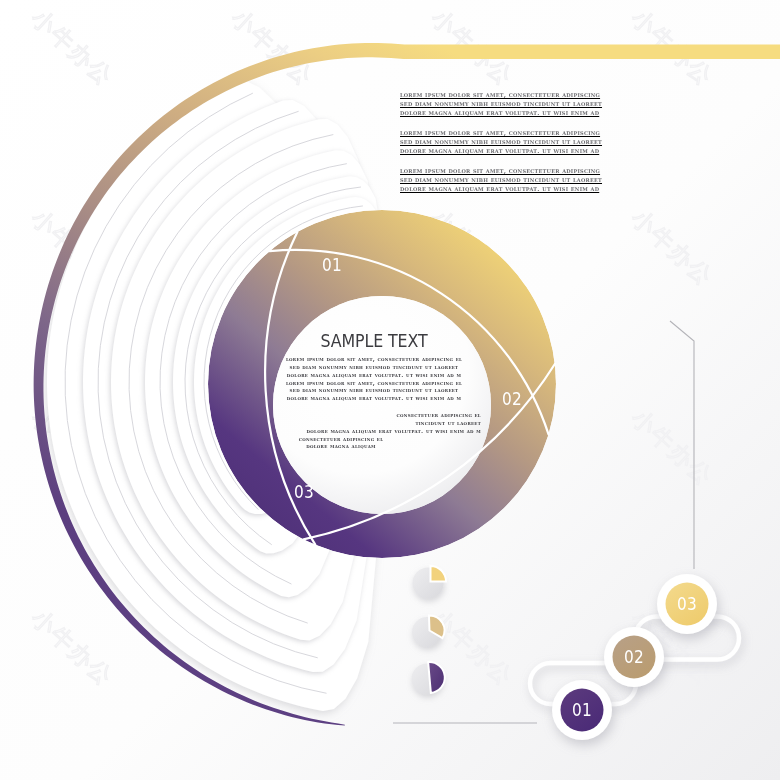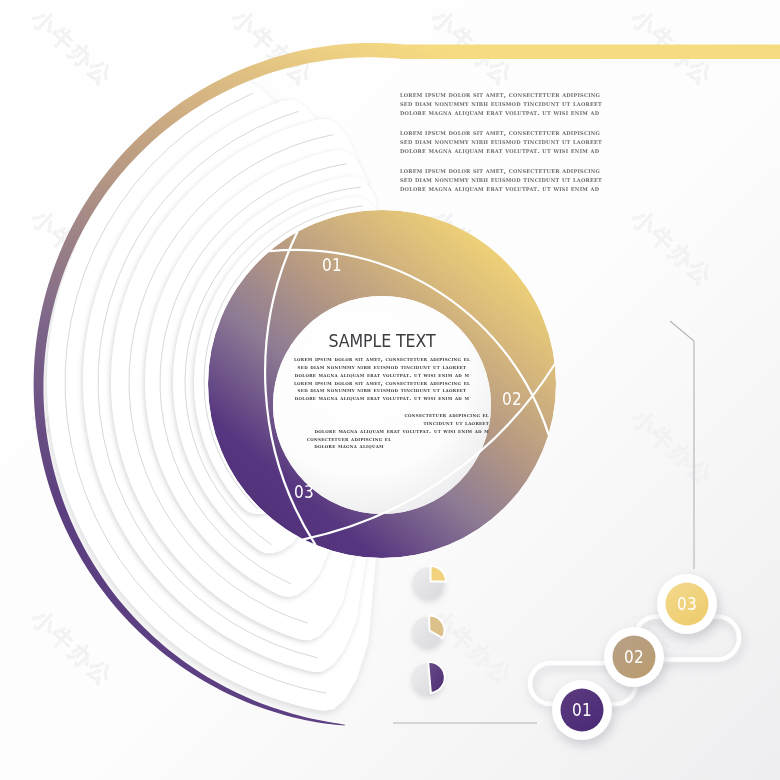--- a/index.html
+++ b/index.html
@@ -2,26 +2,26 @@
 <html><head>
 <meta charset="utf-8">
 <title>Spiral Aperture Infographic</title>
 <style>
   html,body{margin:0;padding:0;}
   body{width:780px;height:780px;overflow:hidden;background:#ffffff;
        font-family:"Liberation Serif",serif;}
   #stage{position:relative;width:780px;height:780px;overflow:hidden;
          background:#ffffff;}
   .lyr{position:absolute;left:0;top:0;width:780px;height:780px;}
-  #topcopy{position:absolute;left:400px;top:91px;width:280px;}
+  #topcopy{position:absolute;left:400px;top:91px;width:280px;text-decoration:underline;}
   #topcopy .para{font-family:"DejaVu Serif",serif;font-size:6.45px;
       letter-spacing:.25px;line-height:8.85px;color:#6f6f73;
       font-variant:small-caps;text-transform:lowercase;font-weight:700;
       white-space:pre;margin-bottom:11.7px;}
-  #centre{position:absolute;left:273px;top:331px;width:218px;text-align:center;}
+  #centre{position:absolute;left:265px;top:331px;width:218px;text-align:center;}
   #centre .title{font-family:"DejaVu Sans Condensed","DejaVu Sans",sans-serif;
       font-weight:400;font-size:17.6px;letter-spacing:-0.1px;color:#3c3c40;
       line-height:20px;}
   #centre .body{font-family:"DejaVu Serif",serif;font-size:6.05px;
       letter-spacing:.30px;line-height:7.85px;color:#3f3f44;
       font-variant:small-caps;text-transform:lowercase;font-weight:700;
       white-space:pre;}
   #centre .b1{margin-top:4px;}
   #centre .b2{margin-top:9px;text-align:right;padding-right:2px;}
   #centre .b3{margin-top:0px;text-align:center;padding-right:66px;}

